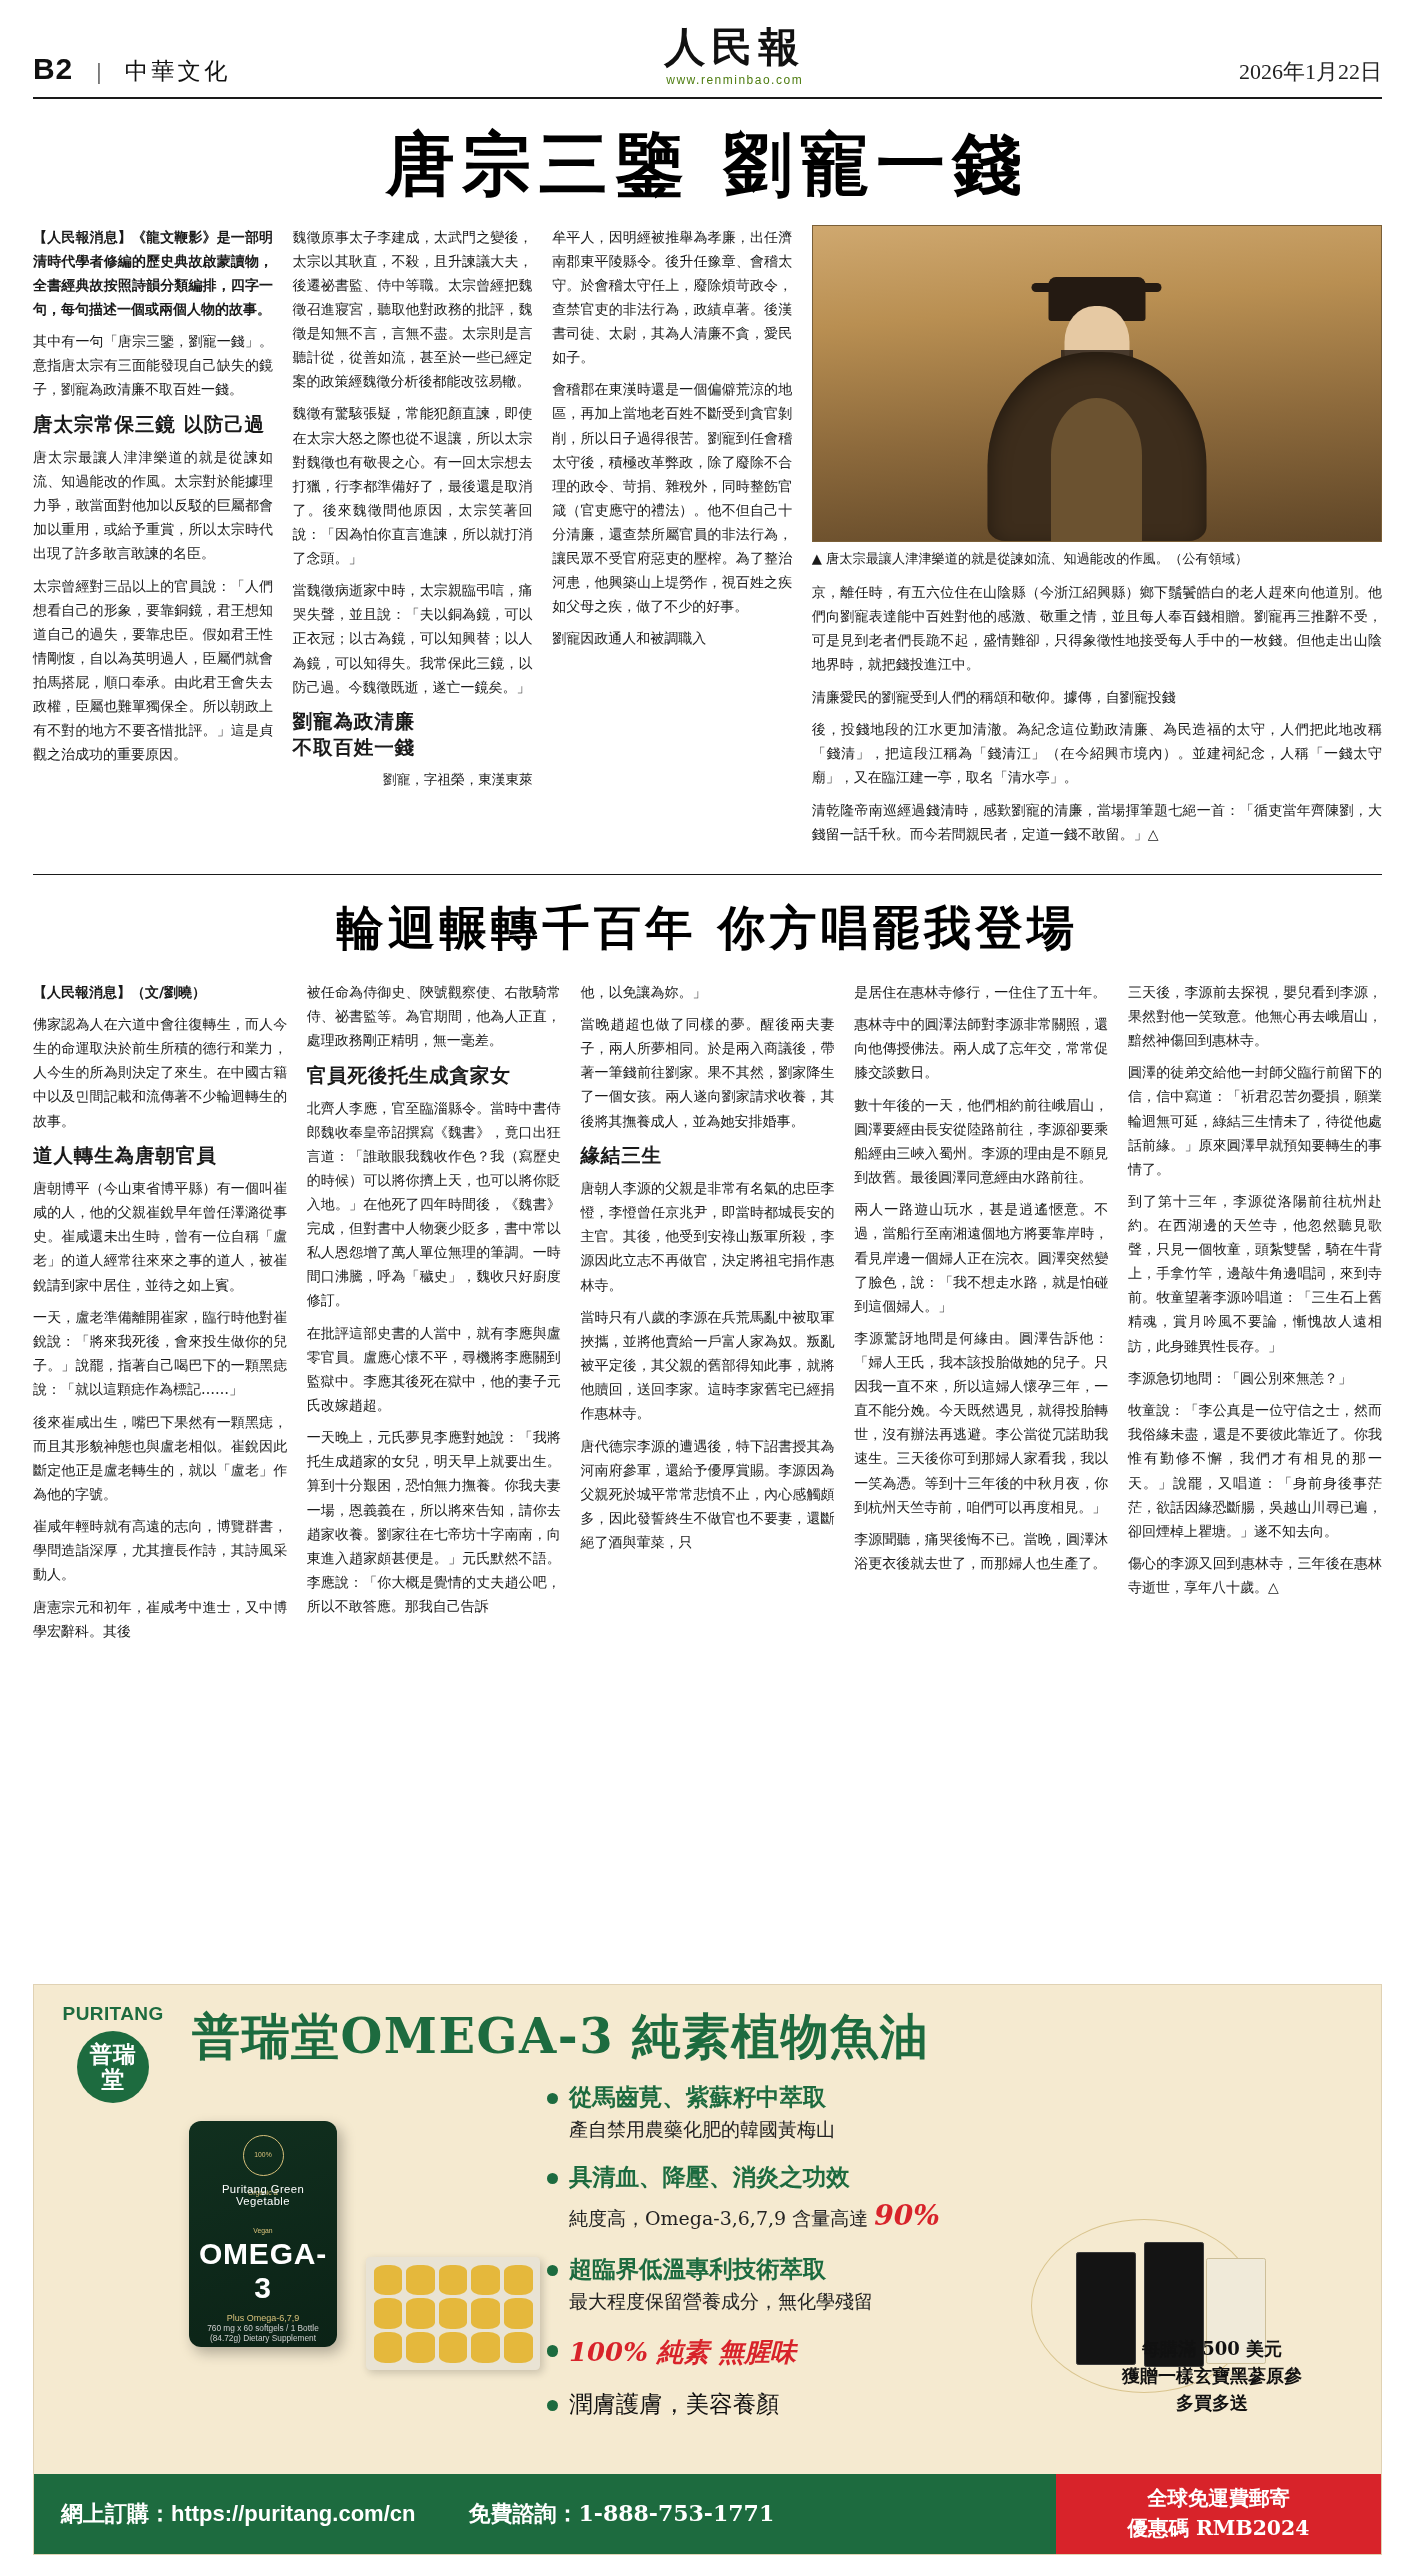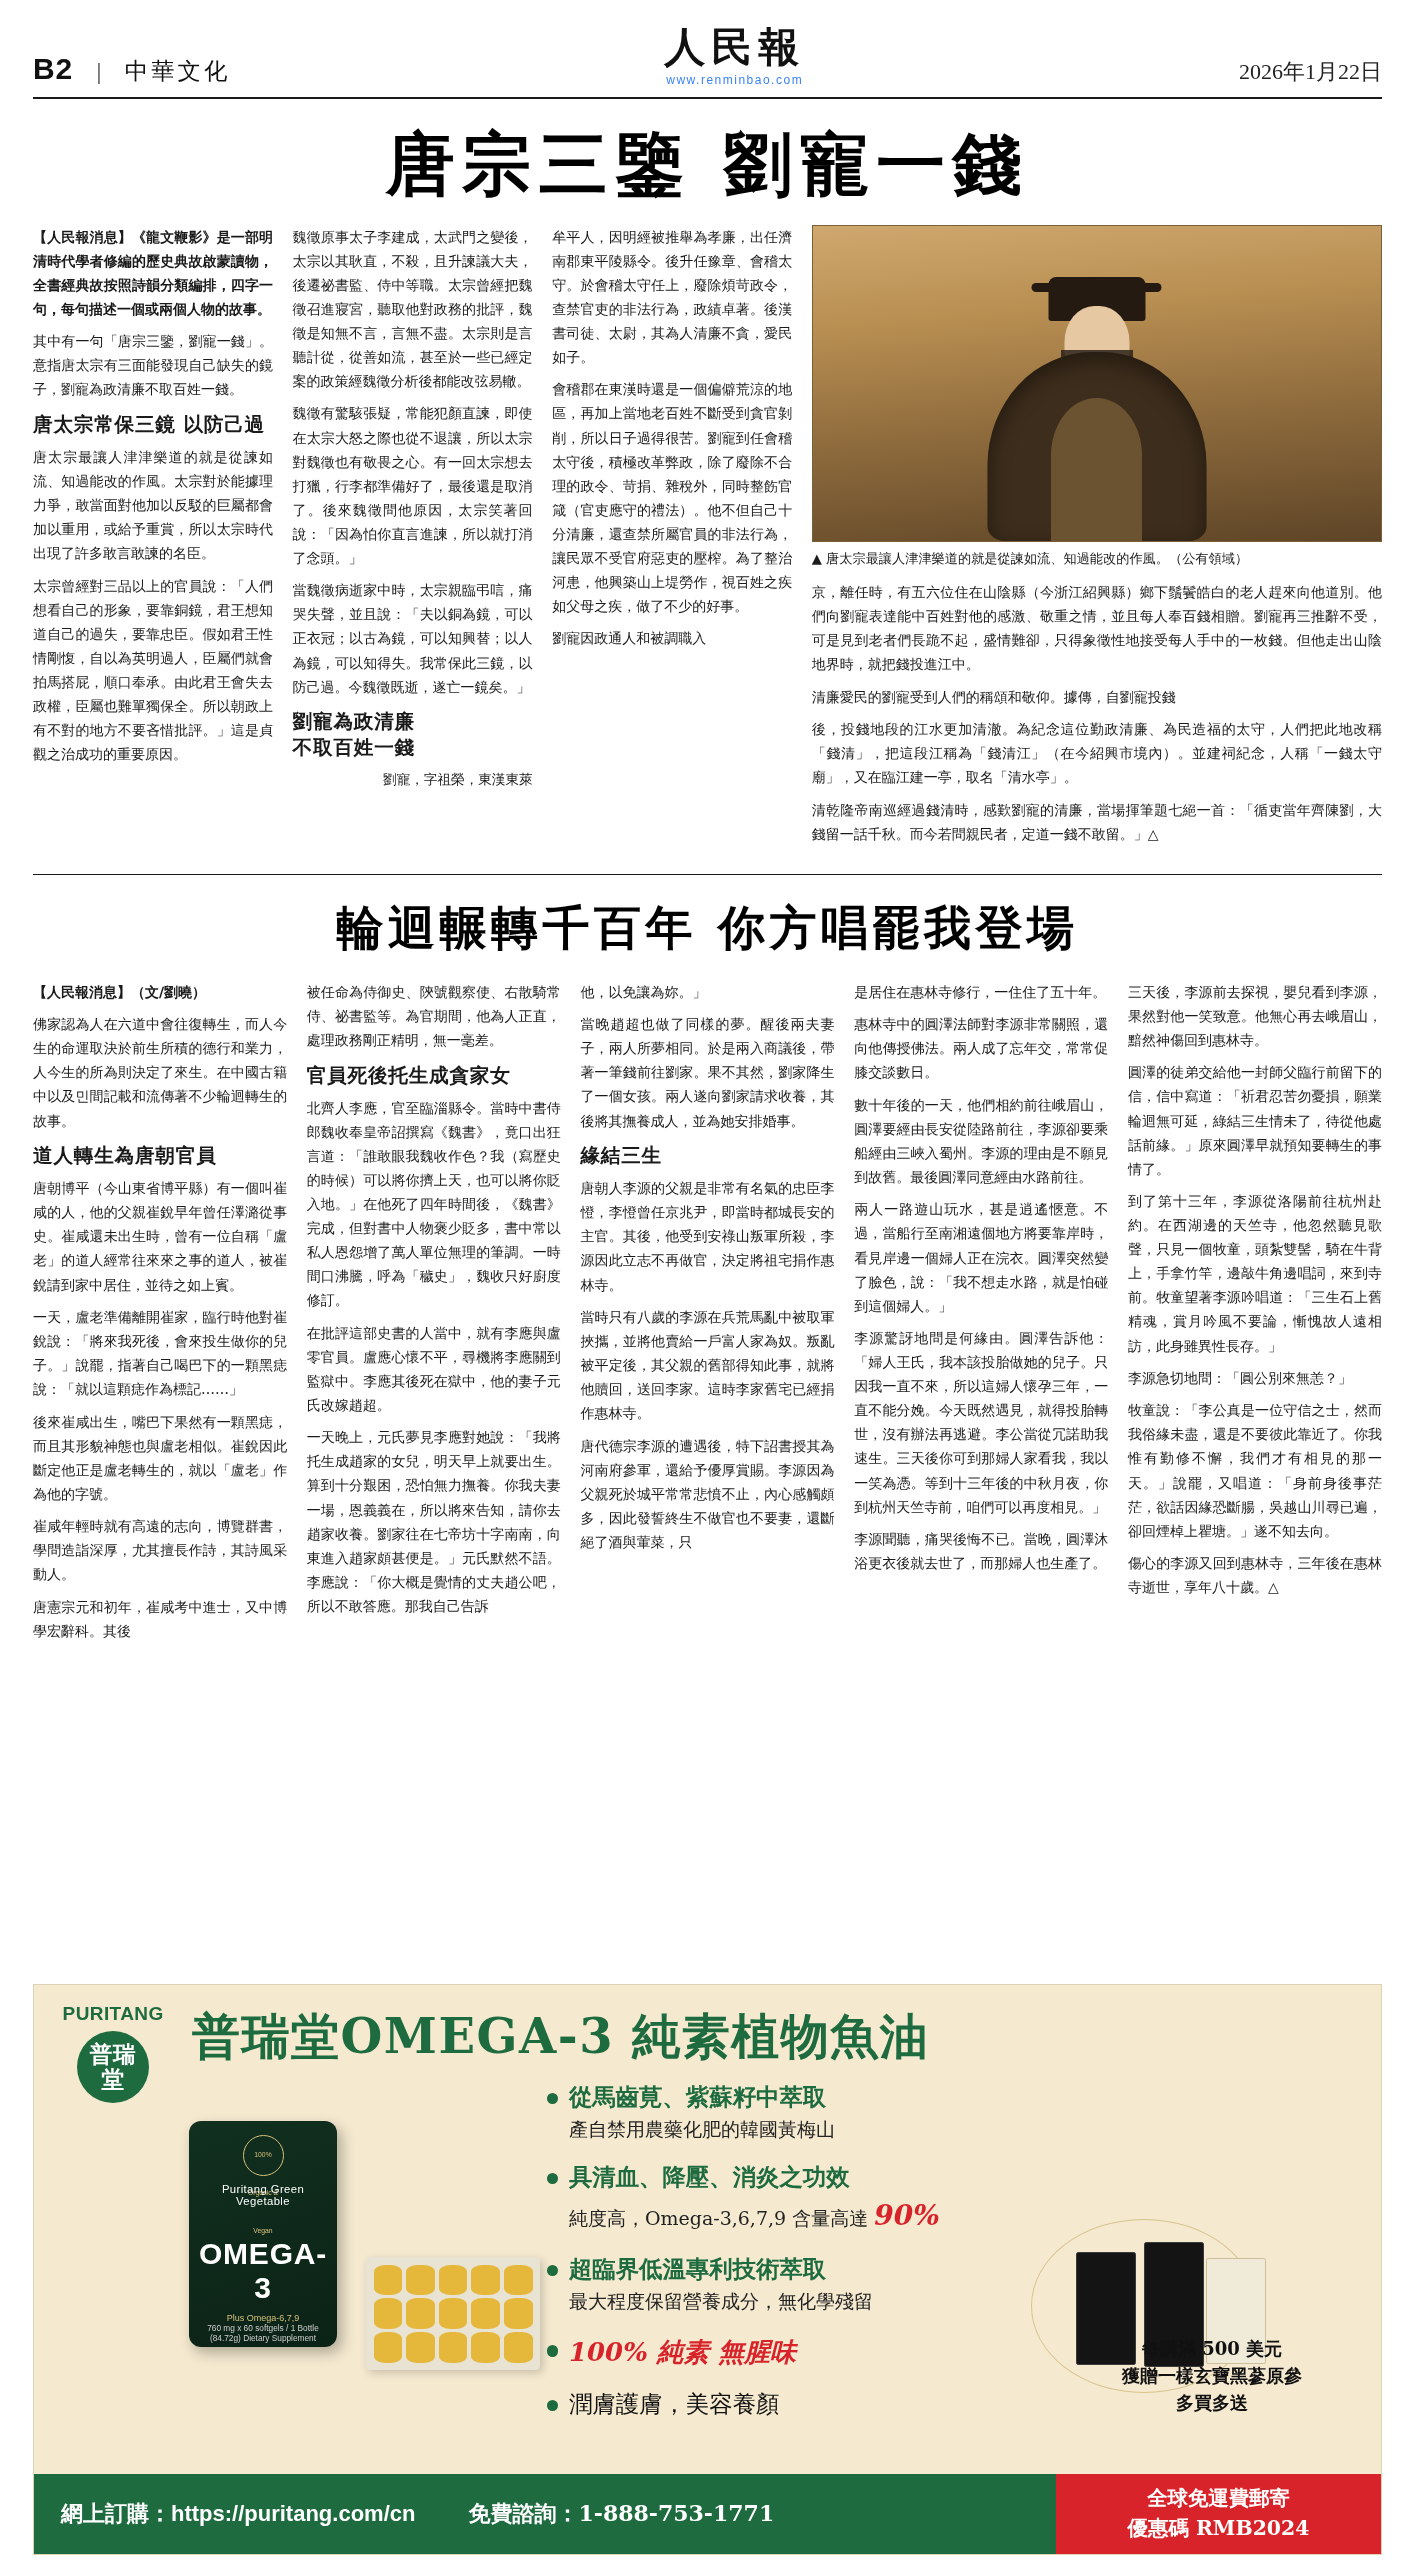--- a/index.html
+++ b/index.html
@@ -53,21 +53,21 @@
     font-weight: 700;
     letter-spacing: 6px;
     line-height: 1;
     color: #111;
     font-family: "DejaVu Serif", serif;
   }
   .mast-url {
     font-family: "Liberation Sans", sans-serif;
     font-size: 12px;
     letter-spacing: 1.5px;
-    color: #3b82f6;
+    color: #4d7c0f;
     margin-top: 4.5px;
   }
   .mast-date {
     font-family: Liberation Serif, serif;
     font-size: 22px;
     color: #222;
     white-space: nowrap;
   }
 
   

